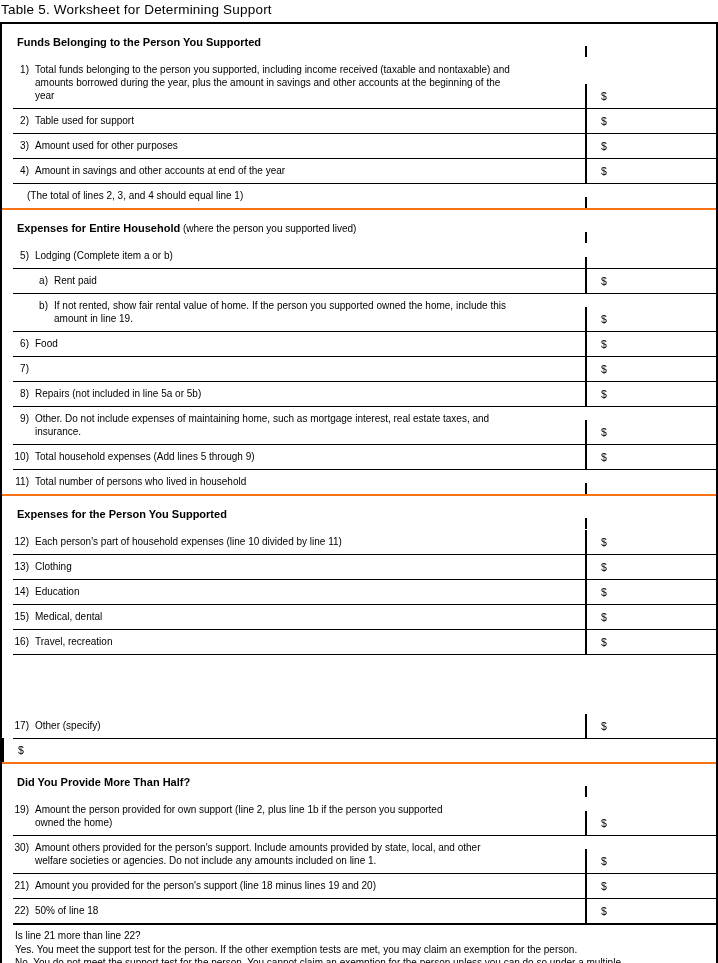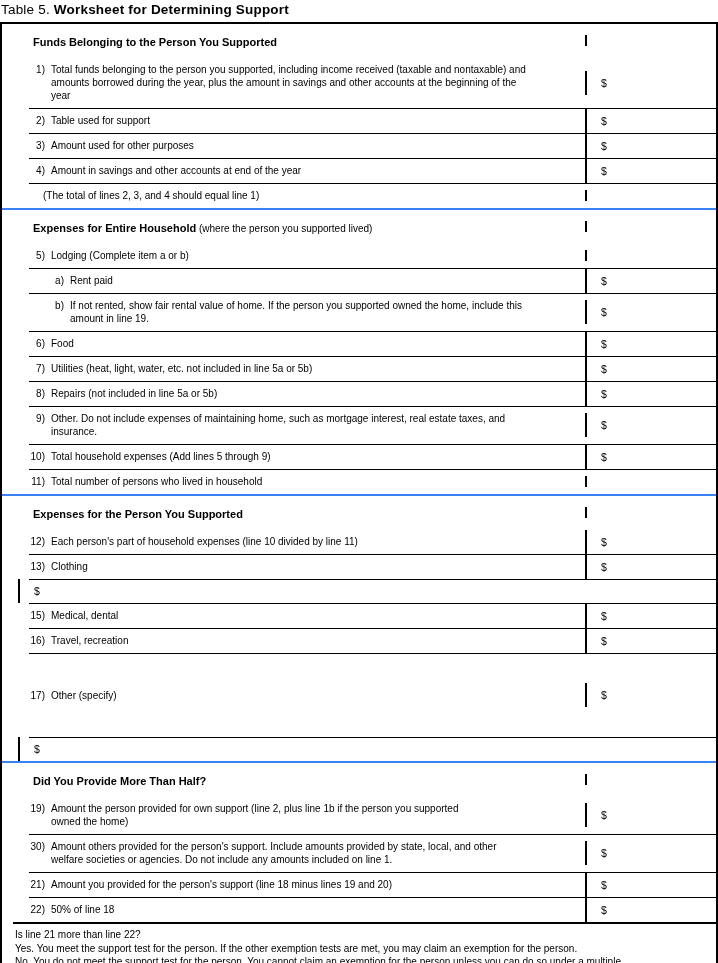--- a/index.html
+++ b/index.html
@@ -3,27 +3,27 @@
 <meta charset="utf-8">
 <style>
   html, body { margin: 0; padding: 0; background: #fff; }
   body {
     width: 718px; height: 963px; overflow: hidden;
     font-family: "Liberation Sans", sans-serif; color: #000;
     -webkit-font-smoothing: none;
   }
   .page { box-sizing: border-box; width: 718px; }
   .title { font-size: 13.5px; line-height: 16px; padding: 2px 0 4px 1px; letter-spacing: 0.2px; }
-  .title b { font-weight: bold; }
+  .title b { font-weight: normal; }
 
   .worksheet { box-sizing: border-box; width: 718px; border: 2px solid #000; background: #fff; }
 
-  .section + .section { border-top: 2px solid #3b82f6; }
-
-  .row { display: flex; align-items: center; position: relative; margin-left: 16px; }
+  .section + .section { border-top: 2px solid #f97316; }
+
+  .row { display: flex; align-items: flex-end; position: relative; }
   .row.sep::before {
     content: ""; position: absolute; left: 11px; right: 0; top: 0;
     border-top: 1px solid #000;
   }
 
   .main { flex: 1 1 auto; min-width: 0; display: flex; align-items: flex-start; padding: 6px 8px 6px 0; }
   .header-row .main { padding: 8px 8px 7px 15px; display: block; }
   .hdr-b { font-weight: bold; font-size: 11px; line-height: 13px; }
   .hdr-n { font-size: 10px; line-height: 13px; }
 
@@ -140,21 +140,20 @@
               <span class="num">6)</span>
               <div class="text">Food</div>
             </div>
             <div class="amount">
               <span class="dollar">$</span>
             </div>
           </div>
           <div class="row sep">
             <div class="main">
               <span class="num">7)</span>
-              <div class="text">Utilities (heat, light, water, etc. not included in line 5a or 5b)</div>
             </div>
             <div class="amount">
               <span class="dollar">$</span>
             </div>
           </div>
           <div class="row sep">
             <div class="main">
               <span class="num">8)</span>
               <div class="text">Repairs (not included in line 5a or 5b)</div>
             </div>
@@ -206,20 +205,24 @@
           <div class="row sep">
             <div class="main">
               <span class="num">13)</span>
               <div class="text">Clothing</div>
             </div>
             <div class="amount">
               <span class="dollar">$</span>
             </div>
           </div>
           <div class="row sep">
+            <div class="main">
+              <span class="num">14)</span>
+              <div class="text">Education</div>
+            </div>
             <div class="amount">
               <span class="dollar">$</span>
             </div>
           </div>
           <div class="row sep">
             <div class="main">
               <span class="num">15)</span>
               <div class="text">Medical, dental</div>
             </div>
             <div class="amount">

